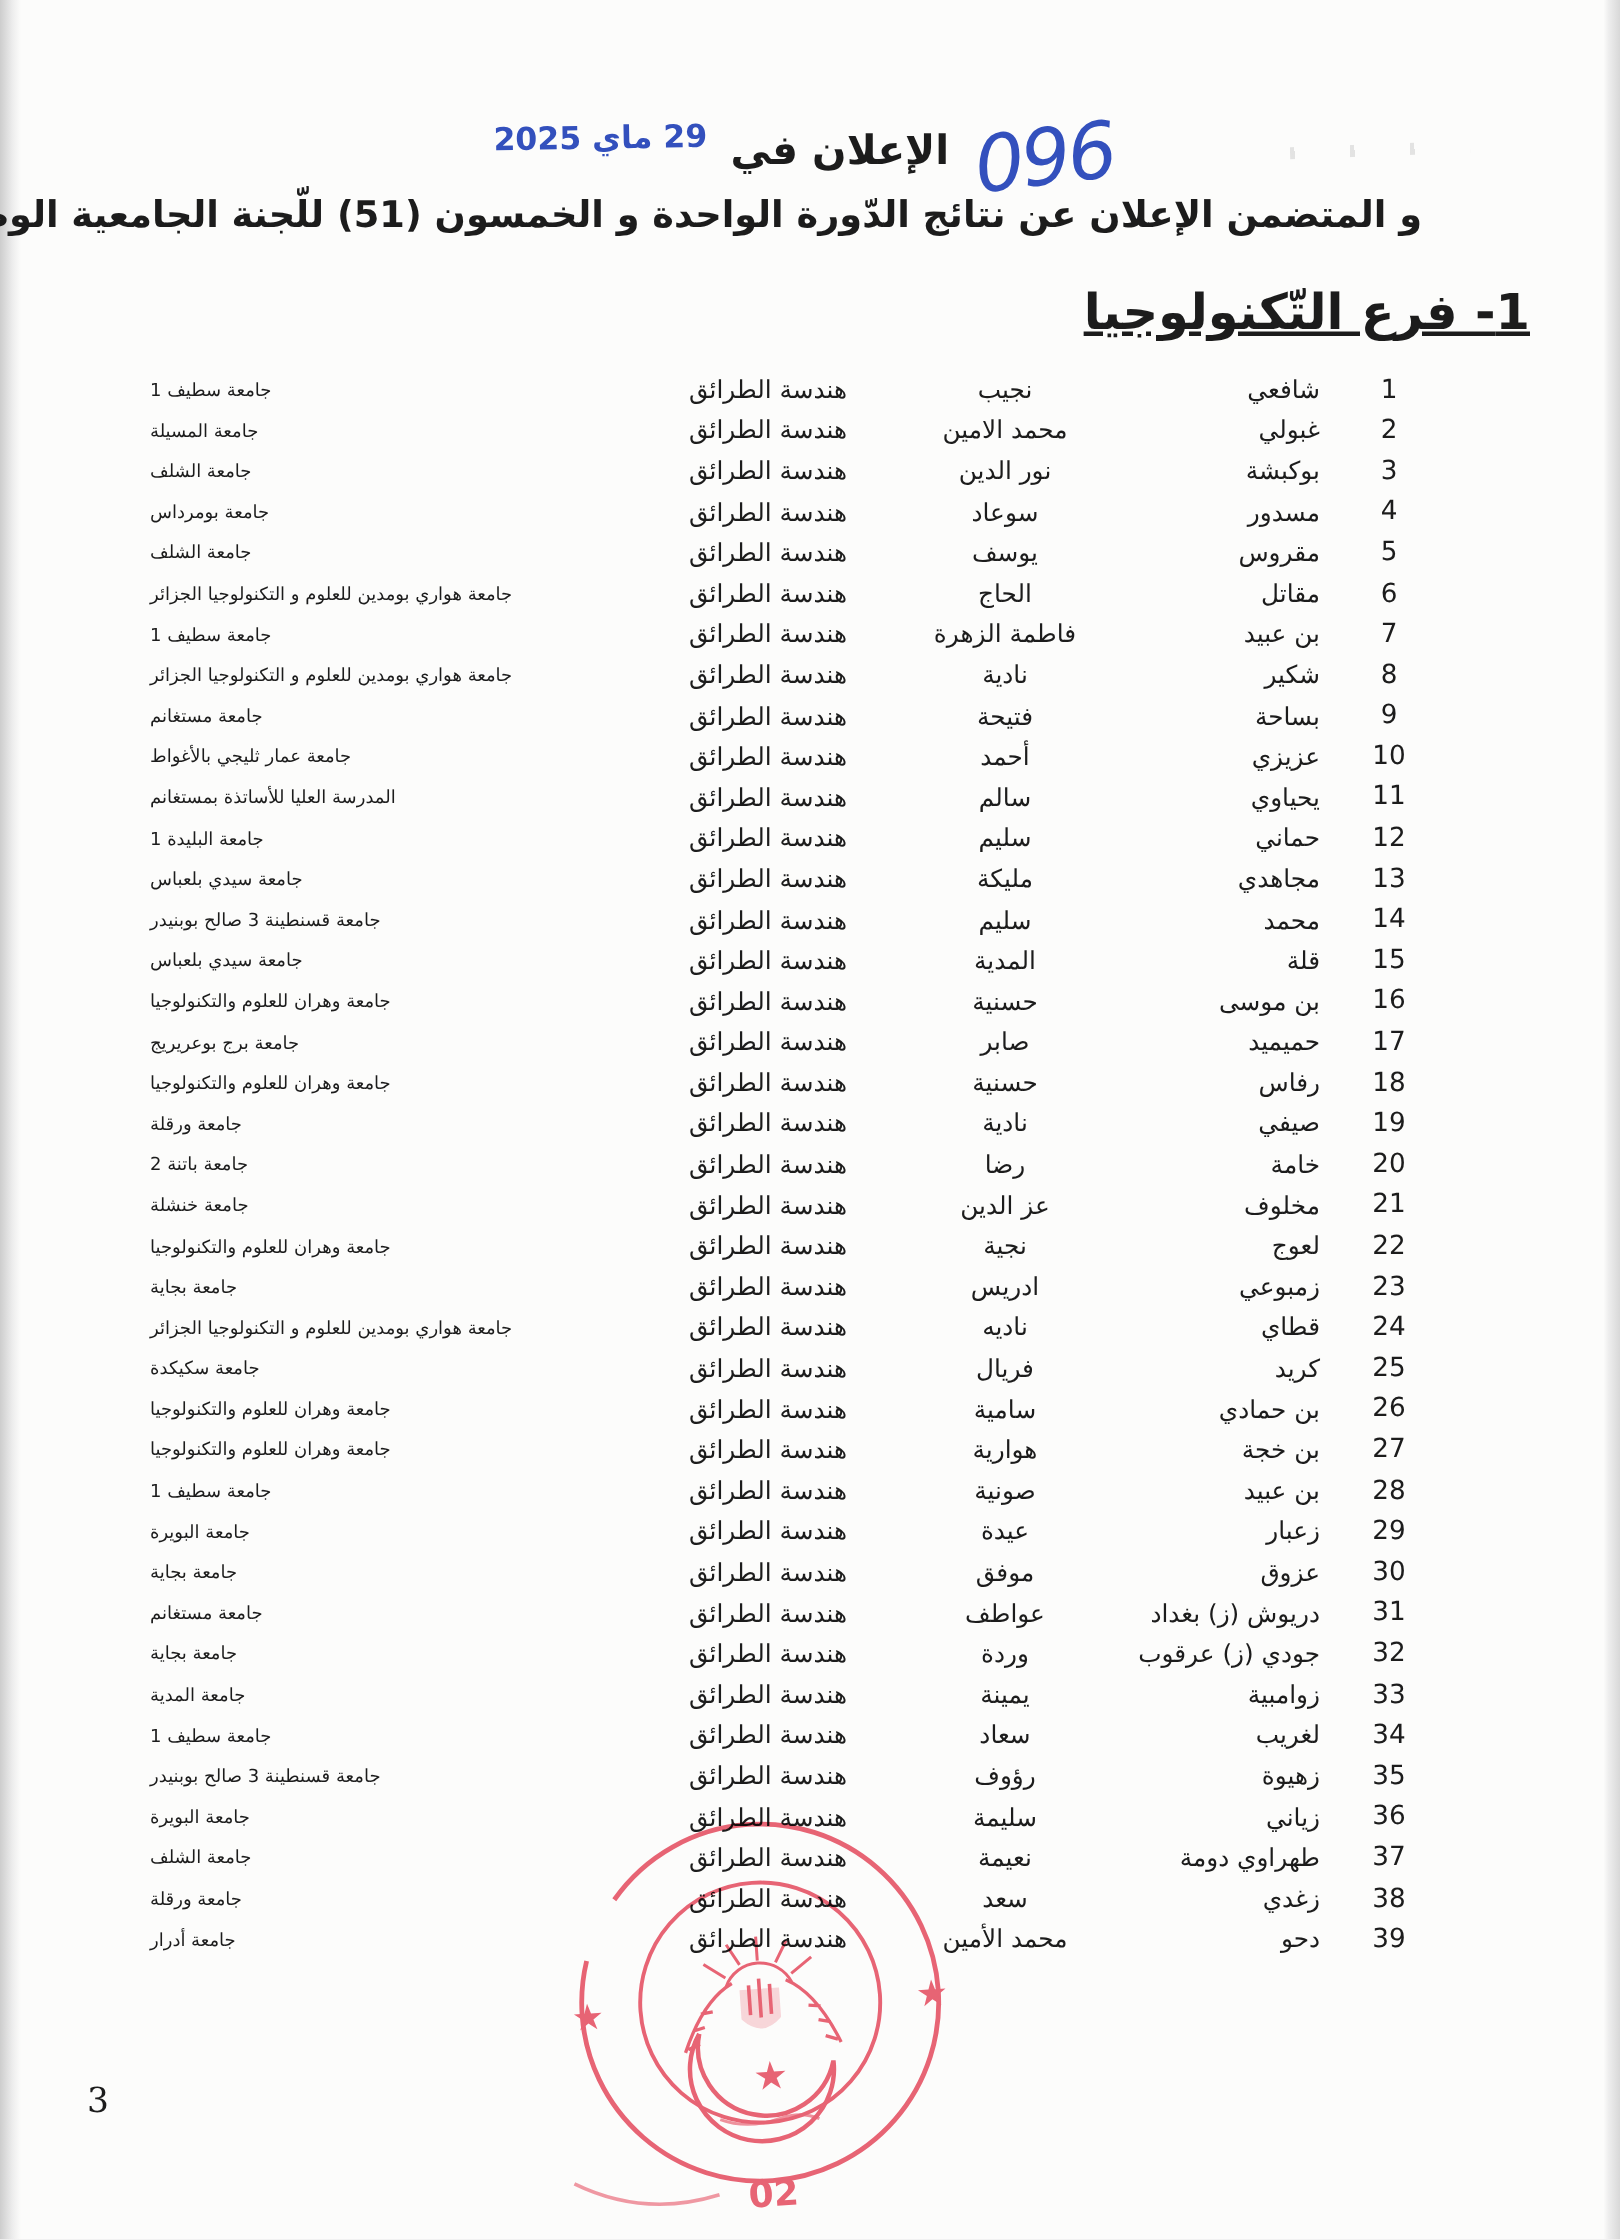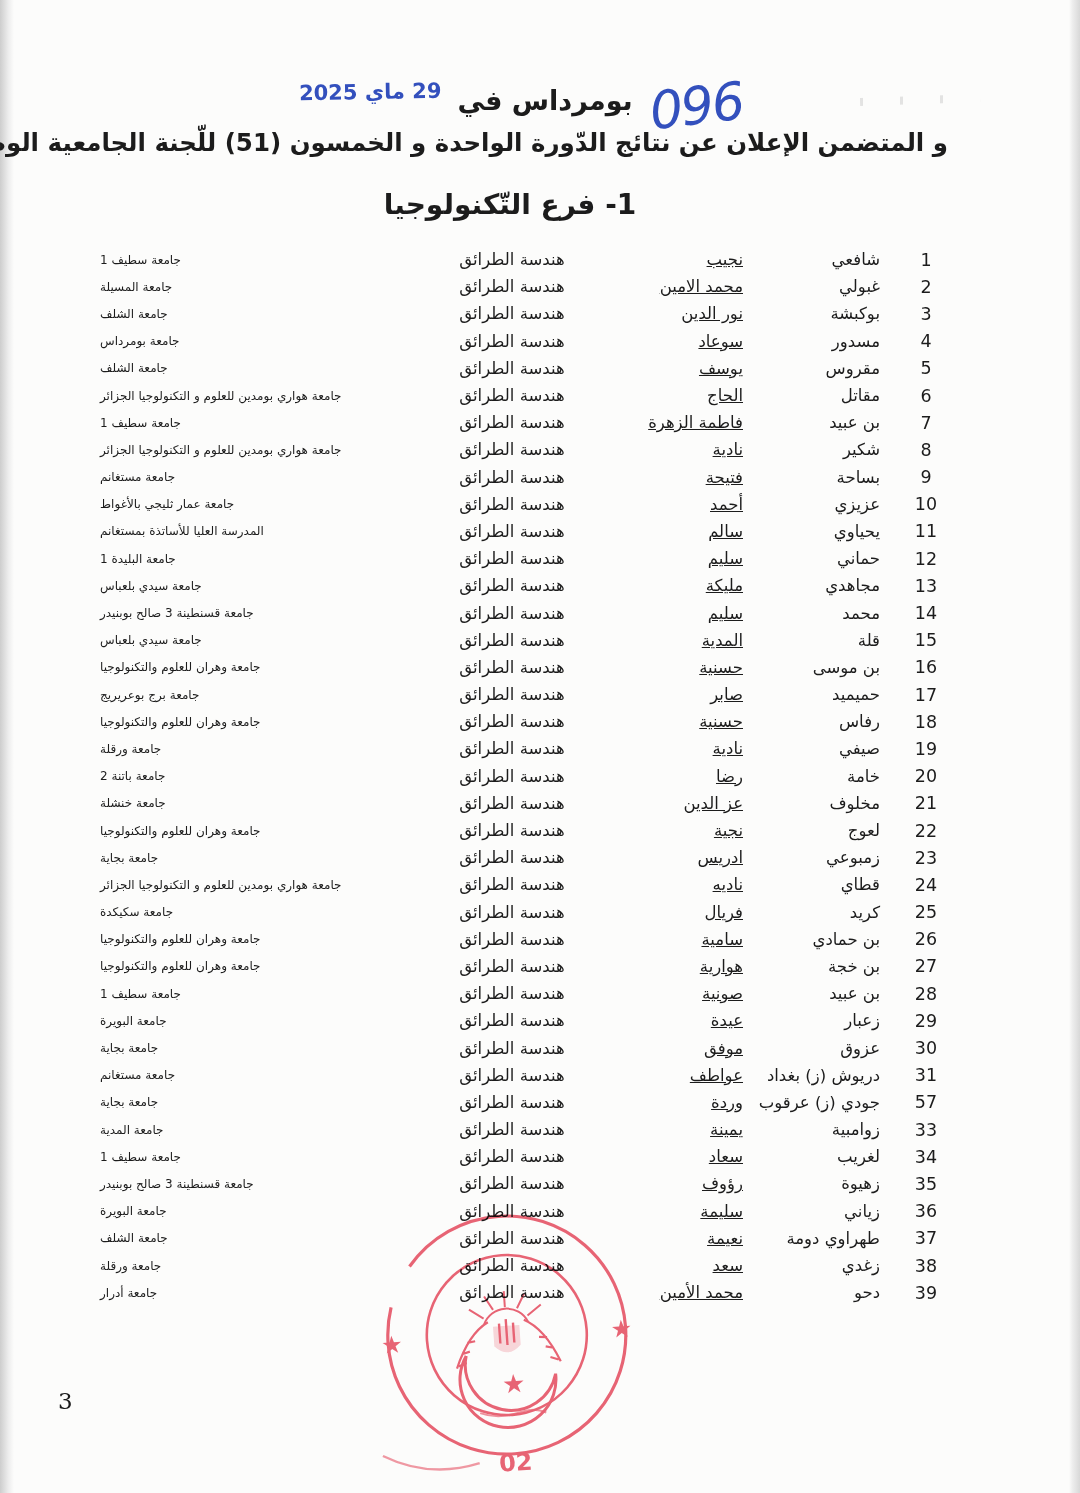--- a/index.html
+++ b/index.html
@@ -38,36 +38,36 @@
     letter-spacing:2px; transform: translateY(-8px) rotate(-1deg);
     direction:rtl; white-space:nowrap;
   }
   .hdr-line2 {
     position:absolute; top:128px; left:0; right:132px;
     direction:rtl; text-align:right;
     font-size:24.5px; font-weight:bold; white-space:nowrap;
   }
   .section-title {
     position:absolute; top:188px; left:0; width:1020px;
-    direction:rtl; text-align:center;
-    font-size:28px; font-weight:bold;
+    direction:rtl; text-align:right;
+    font-size:33px; font-weight:bold;text-decoration:underline;
   }
 
   
   .results {
     position:absolute; top:246px; right:130px; width:850px;
     direction:rtl;
   }
   .t-row {
     display:flex; direction:rtl; align-items:center;
     height:27.2px; font-size:16.5px; white-space:nowrap;
   }
   .c-num   { width:48px;  text-align:center; font-size:17.5px; }
   .c-sur   { width:155px; text-align:right; padding-right:22px; box-sizing:border-box; }
-  .c-first { width:150px; text-align:right; padding-right:4px;  box-sizing:border-box;text-decoration:underline; }
+  .c-first { width:150px; text-align:center; padding-right:4px;  box-sizing:border-box; }
   .c-spec  { width:170px; text-align:center; }
   .c-univ  { flex:1; text-align:left; padding-right:14px; box-sizing:border-box; font-size:12px; }
 
   
   .stamp {
     position:absolute; left:355px; top:1195px; width:305px; height:300px;
     color: var(--stamp-color);
     opacity:.88; mix-blend-mode: multiply;
     transform: rotate(-4deg);
     pointer-events:none;
@@ -86,21 +86,21 @@
 </head>
 <body>
 
 <div class="page">
   <div class="edge-left"></div>
   <div class="edge-right"></div>
   <div class="corner-noise"></div>
 
   <div class="hdr-line1">
     <span class="hand-number">096</span>
-    <span>بومرداس في</span>
+    <span>الإعلان في</span>
     <span class="date-stamp">29 ماي 2025</span>
   </div>
 
   <div class="hdr-line2">و المتضمن الإعلان عن نتائج الدّورة الواحدة و الخمسون (51) للّجنة الجامعية الوطنية</div>
 
   <div class="section-title">1- فرع التّكنولوجيا</div>
 
   <div class="results">
       <div class="t-row">
       <div class="c-num">1</div>
@@ -313,21 +313,21 @@
       <div class="c-univ">جامعة بجاية</div>
     </div>
       <div class="t-row">
       <div class="c-num">31</div>
       <div class="c-sur">دريوش (ز) بغداد</div>
       <div class="c-first">عواطف</div>
       <div class="c-spec">هندسة الطرائق</div>
       <div class="c-univ">جامعة مستغانم</div>
     </div>
       <div class="t-row">
-      <div class="c-num">57</div>
+      <div class="c-num">32</div>
       <div class="c-sur">جودي (ز) عرقوب</div>
       <div class="c-first">وردة</div>
       <div class="c-spec">هندسة الطرائق</div>
       <div class="c-univ">جامعة بجاية</div>
     </div>
       <div class="t-row">
       <div class="c-num">33</div>
       <div class="c-sur">زوامبية</div>
       <div class="c-first">يمينة</div>
       <div class="c-spec">هندسة الطرائق</div>

